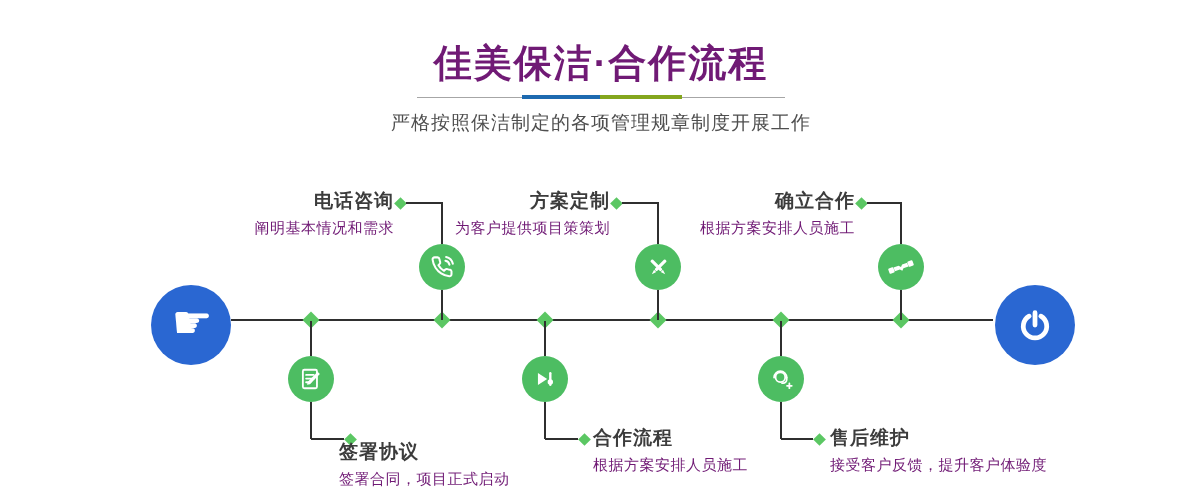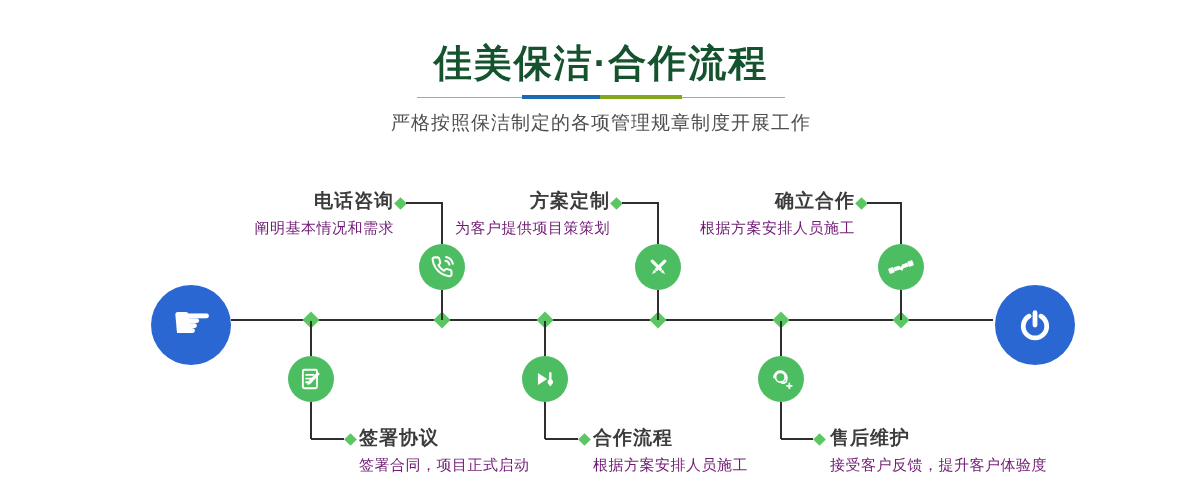--- a/index.html
+++ b/index.html
@@ -3,21 +3,21 @@
 <meta charset="utf-8">
 <style>
   html,body{margin:0;padding:0;background:#fff;}
   .stage{
     position:relative;width:1202px;height:502px;background:#ffffff;overflow:hidden;
     font-family:"Liberation Sans","DejaVu Sans",sans-serif;
   }
   
   .page-title{
     position:absolute;left:0;top:38px;width:100%;margin:0;
-    text-align:center;font-size:38px;font-weight:bold;color:#14532d;letter-spacing:2px;
+    text-align:center;font-size:38px;font-weight:bold;color:#701a75;letter-spacing:2px;
   }
   .divider{position:absolute;left:417px;top:95px;width:368px;height:6px;}
   .divider .hairline{position:absolute;left:0;top:2px;width:100%;height:1px;background:#a6a6a6;}
   .divider .seg{position:absolute;top:0;height:4px;}
   .divider .seg.blue{left:105px;width:78px;background:#1d6ab0;}
   .divider .seg.green{left:183px;width:82px;background:#84a61d;}
   .page-subtitle{
     position:absolute;left:0;top:110px;width:100%;margin:0;
     text-align:center;font-size:19px;color:#4f4f4f;letter-spacing:1px;
   }
@@ -139,21 +139,21 @@
   <div class="stepcircle" style="left:288px;top:356px;">
     <svg width="26" height="26" viewBox="0 0 24 24" fill="none" stroke="#fff" stroke-width="1.7" stroke-linecap="round">
       <rect x="4.5" y="3.5" width="13" height="17" rx="1.4"></rect>
       <path d="M7.5 8.2h7M7.5 11.6h7M7.5 15h4"></path>
       <path d="M11 16.8 20.2 7.4l-2.1-2.1-9.2 9.4-.6 2.7z" fill="#fff" stroke="none"></path>
     </svg>
   </div>
   <div class="vline" style="left:310px;top:402px;height:37px;"></div>
   <div class="hline" style="left:311px;top:438px;width:33px;"></div>
   <div class="diamond small" style="left:346px;top:435px;"></div>
-  <div class="steptext bottom" style="left:359px;">
+  <div class="steptext bottom" style="left:339px;margin-top:14px;">
     <div class="t">签署协议</div>
     <div class="d">签署合同，项目正式启动</div>
   </div>
 
   <div class="vline" style="left:544px;top:321px;height:35px;"></div>
   <div class="stepcircle" style="left:522px;top:356px;">
     <svg width="26" height="26" viewBox="0 0 24 24" fill="#fff">
       <polygon points="5.5,6.5 5.5,17.5 14,12"></polygon>
       <rect x="15.8" y="5.5" width="2.2" height="13" rx="1.1"></rect>
       <circle cx="16.9" cy="14.8" r="2.5"></circle>

